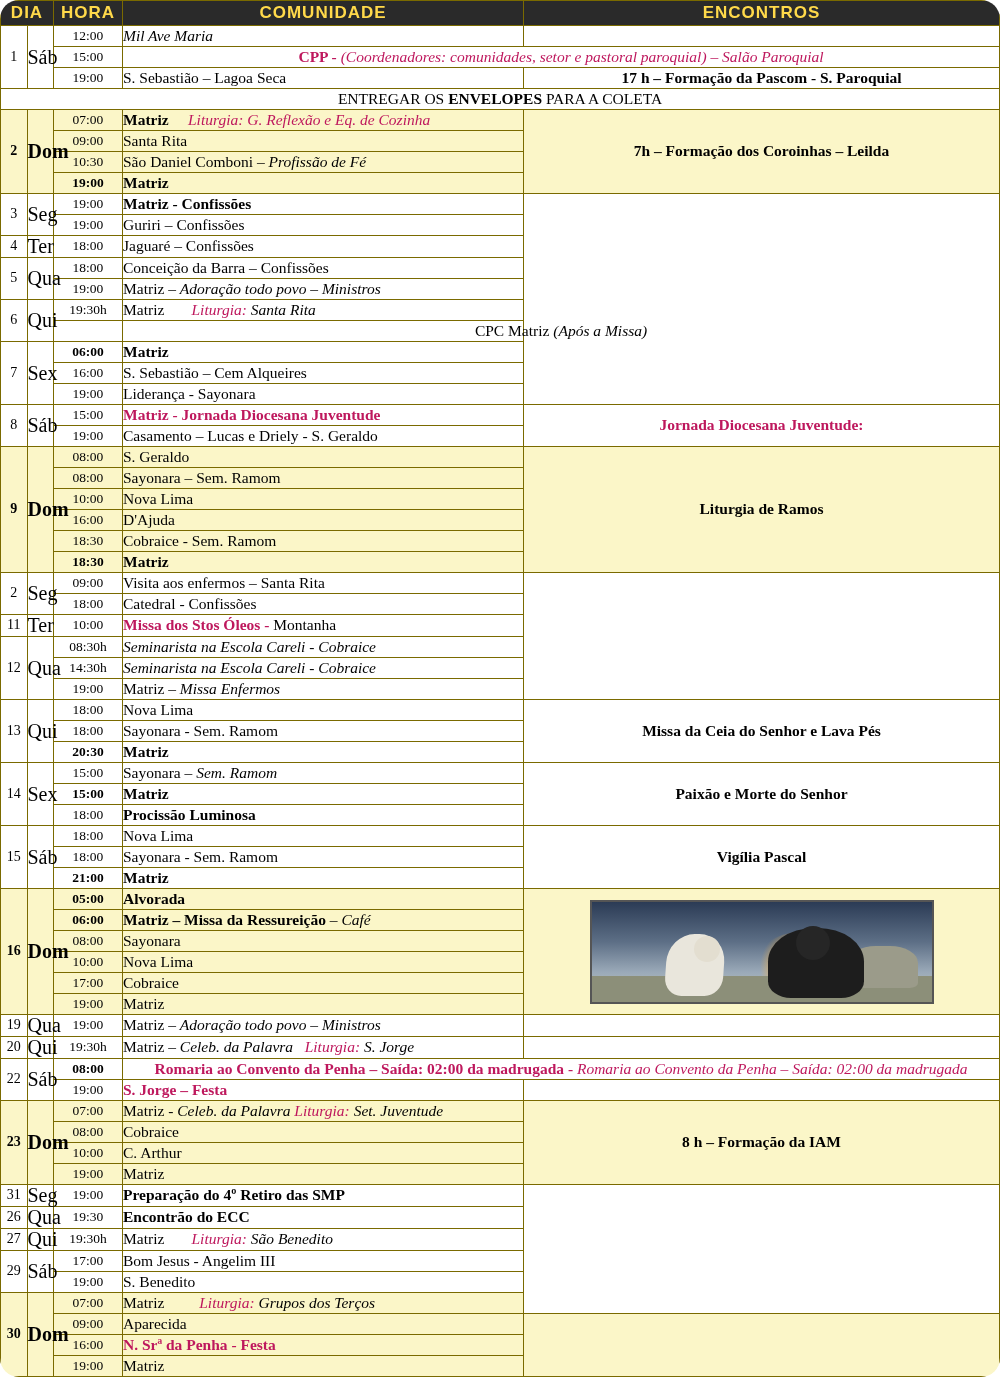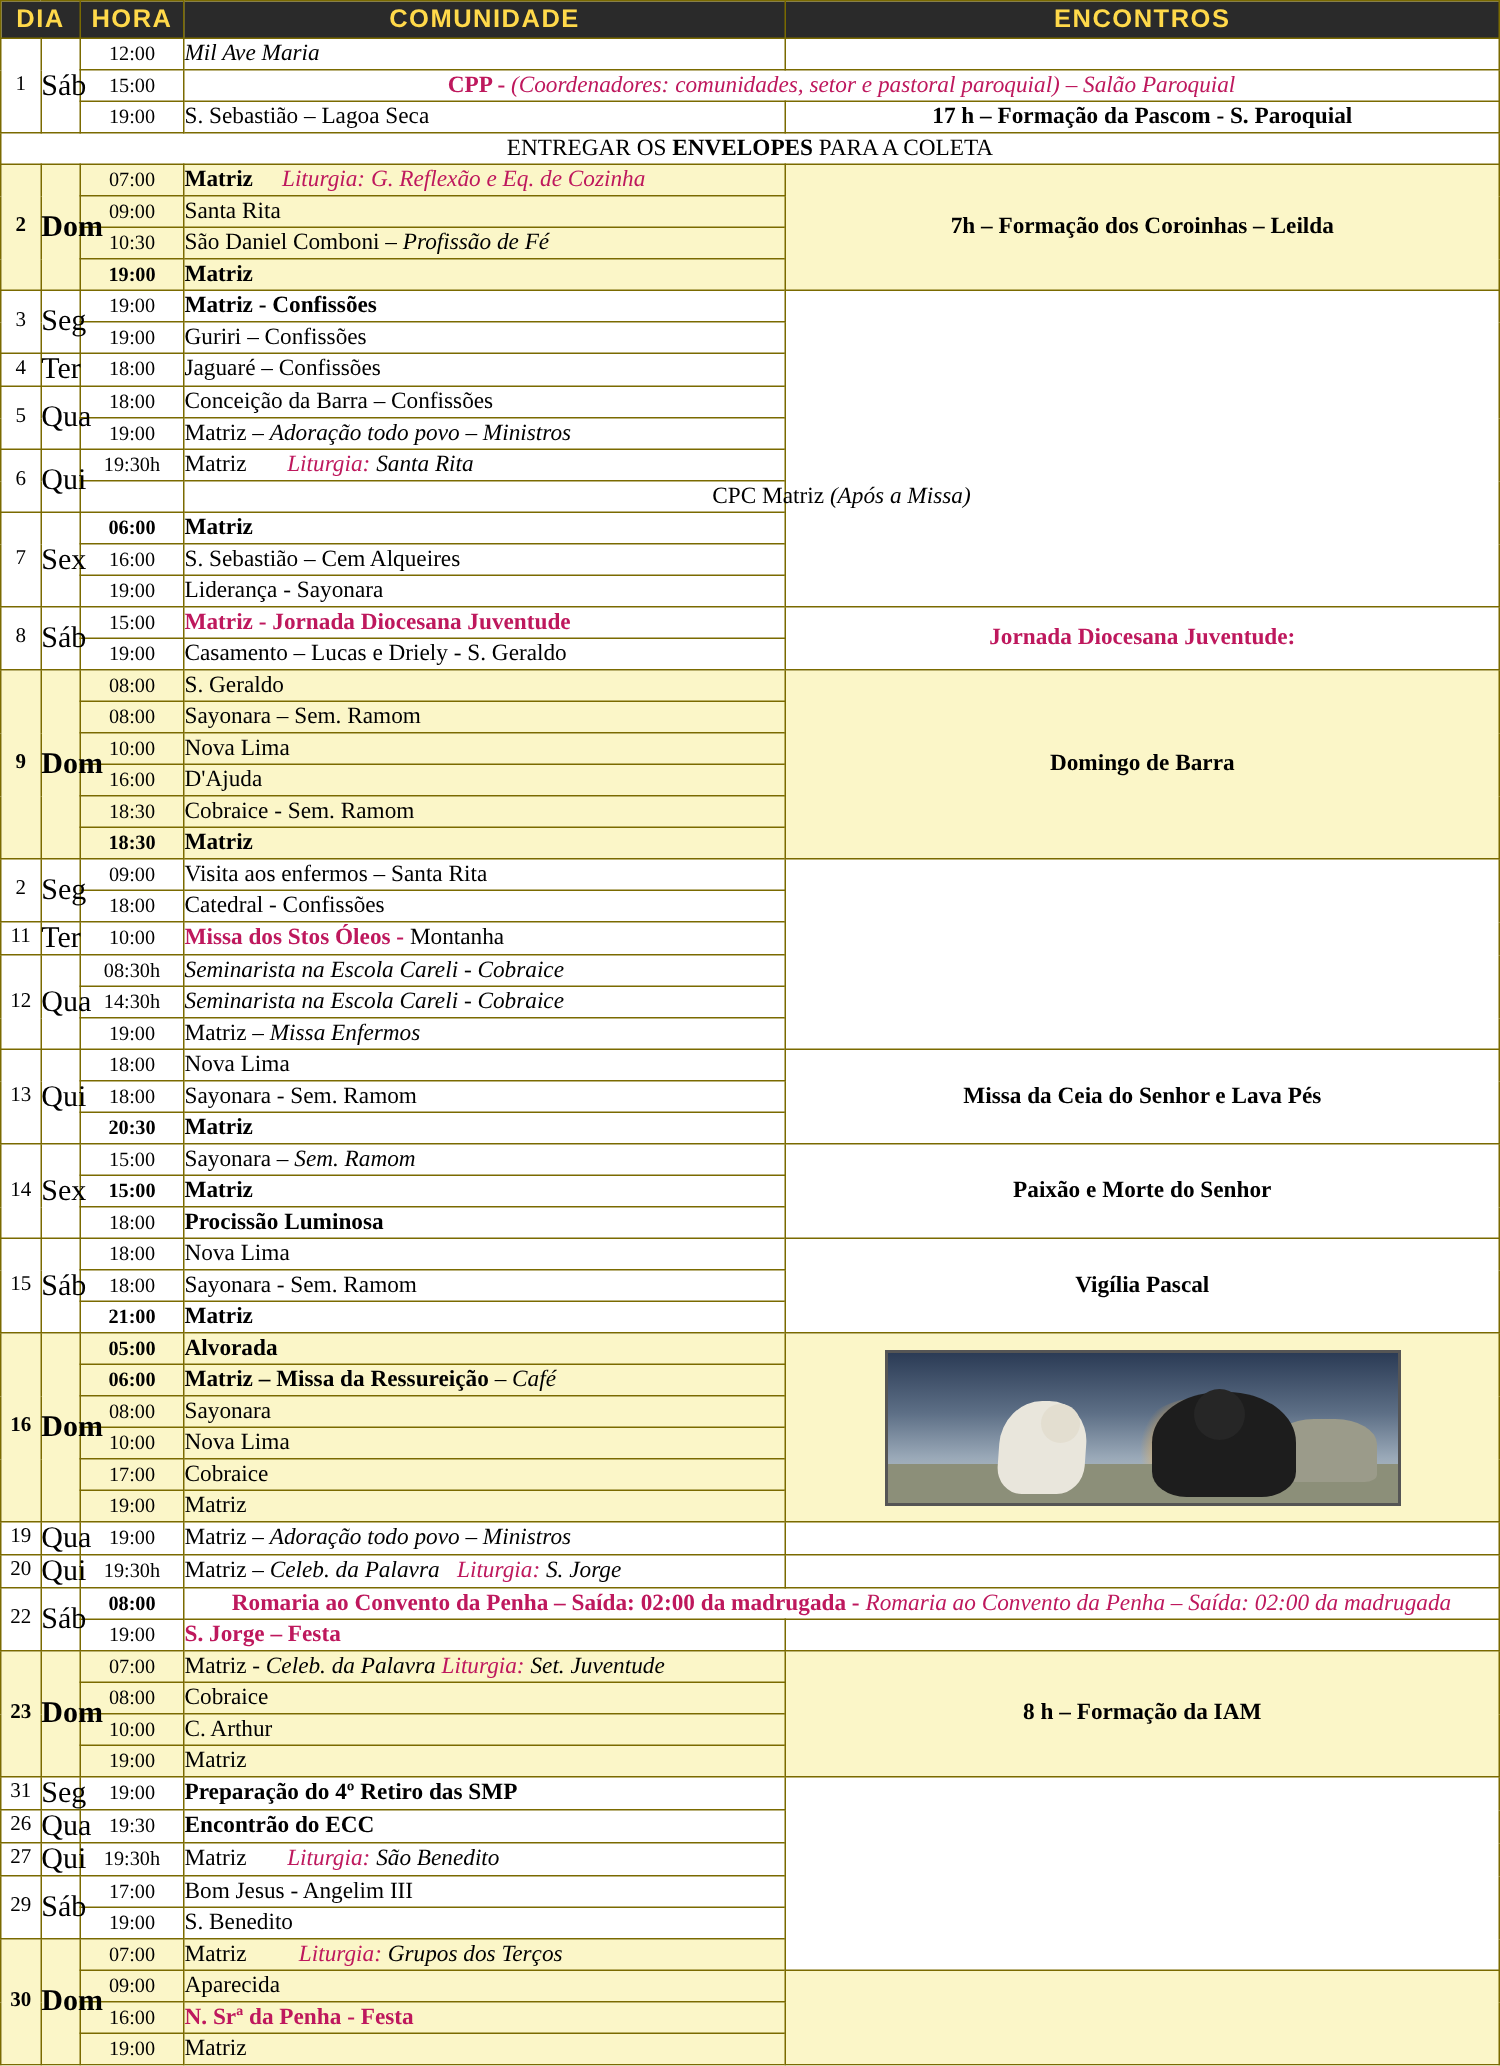--- a/index.html
+++ b/index.html
@@ -1,17 +1,17 @@
 <!DOCTYPE html>
 <html><head>
 <meta charset="utf-8">
 <style>
   html,body{margin:0;padding:0;background:#ffffff;}
   body{width:1000px;height:1377px;font-family:"Liberation Serif", serif;}
-  #sheet{width:1000px;height:1377px;position:relative;overflow:hidden;}
+  #sheet{width:1000px;height:1377px;position:relative;overflow:hidden;border-radius:19px;}
   table.cal{border-collapse:collapse;width:1000px;table-layout:fixed;}
   table.cal td, table.cal th{border:1px solid #7a6a00;padding:0;vertical-align:middle;}
   .c-dia{width:52px;text-align:center;}
   .c-hora{width:68px;text-align:center;}
   .c-com{width:400px;text-align:center;}
   .c-enc{width:auto;}
   thead th{background:#2a2a2a;color:#ffd94a;font-family:"Liberation Sans",sans-serif;font-weight:bold;font-size:17px;letter-spacing:1px;height:24px;text-align:center;}
   .row{height:21px;}
   td.cell{font-size:15.5px;line-height:1.05;padding:1px 4px;height:20px;}
   td.hora{font-size:13.5px;text-align:center;}
@@ -149,21 +149,21 @@
         </tr>
         <tr class="row">
           <td class="cell hora wh">19:00</td>
           <td class="cell wh">Casamento – Lucas e Driely - S. Geraldo</td>
         </tr>
         <tr class="row">
           <td class="cell dianum hl" rowspan="6"><span class="b">9</span></td>
           <td class="cell dia hl" rowspan="6"><span class="b">Dom</span></td>
           <td class="cell hora hl">08:00</td>
           <td class="cell hl">S. Geraldo</td>
-          <td class="cell enc hl" rowspan="6"><span class="b">Domingo de Barra</span></td>
+          <td class="cell enc hl" rowspan="6"><span class="b">Liturgia de Ramos</span></td>
         </tr>
         <tr class="row">
           <td class="cell hora hl">08:00</td>
           <td class="cell hl">Sayonara – Sem. Ramom</td>
         </tr>
         <tr class="row">
           <td class="cell hora hl">10:00</td>
           <td class="cell hl">Nova Lima</td>
         </tr>
         <tr class="row">

